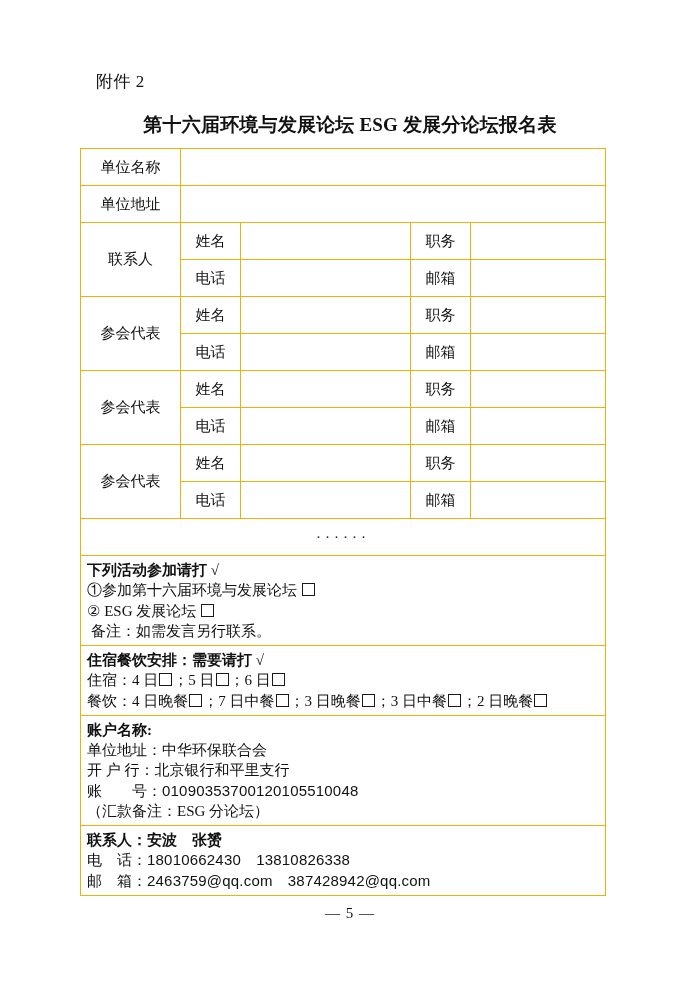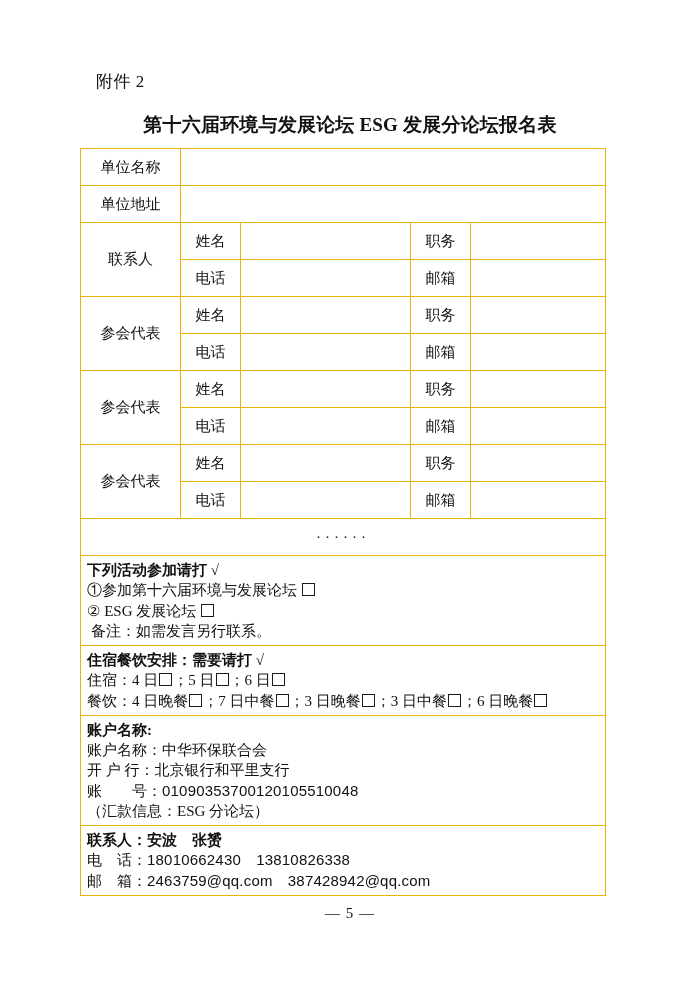--- a/index.html
+++ b/index.html
@@ -201,38 +201,38 @@
         </td>
       </tr>
 
       <tr>
         <td colspan="5" class="block">
           <div class="bld">住宿餐饮安排：需要请打 √</div>
           <div class="nowrap">
             <span>住宿：</span><span>4 日</span><span class="box"></span>；<span>5 日</span><span class="box"></span>；<span>6 日</span><span class="box"></span>
           </div>
           <div class="nowrap">
-            <span>餐饮：</span><span>4 日晚餐</span><span class="box"></span>；<span>7 日中餐</span><span class="box"></span>；<span>3 日晚餐</span><span class="box"></span>；<span>3 日中餐</span><span class="box"></span>；<span>6 日晚餐</span><span class="box"></span>
+            <span>餐饮：</span><span>4 日晚餐</span><span class="box"></span>；<span>7 日中餐</span><span class="box"></span>；<span>3 日晚餐</span><span class="box"></span>；<span>3 日中餐</span><span class="box"></span>；<span>2 日晚餐</span><span class="box"></span>
           </div>
         </td>
       </tr>
 
       <tr>
         <td colspan="5" class="block">
           <div class="bld">账户名称:</div>
           <div>
-            <span>账户名称：</span><span>中华环保联合会</span>
+            <span>单位地址：</span><span>中华环保联合会</span>
           </div>
           <div>
             <span>开 户 行：</span><span>北京银行和平里支行</span>
           </div>
           <div>
             <span>账　　号：</span><span class="mono-num">01090353700120105510048</span>
           </div>
-          <div>（汇款信息：ESG 分论坛）</div>
+          <div>（汇款备注：ESG 分论坛）</div>
         </td>
       </tr>
 
       <tr>
         <td colspan="5" class="block">
           <div>
             <span class="bld">联系人：</span><span class="bld">安波　张赟</span>
           </div>
           <div>
             <span>电　话：</span><span class="mono-num">18010662430　13810826338</span>

